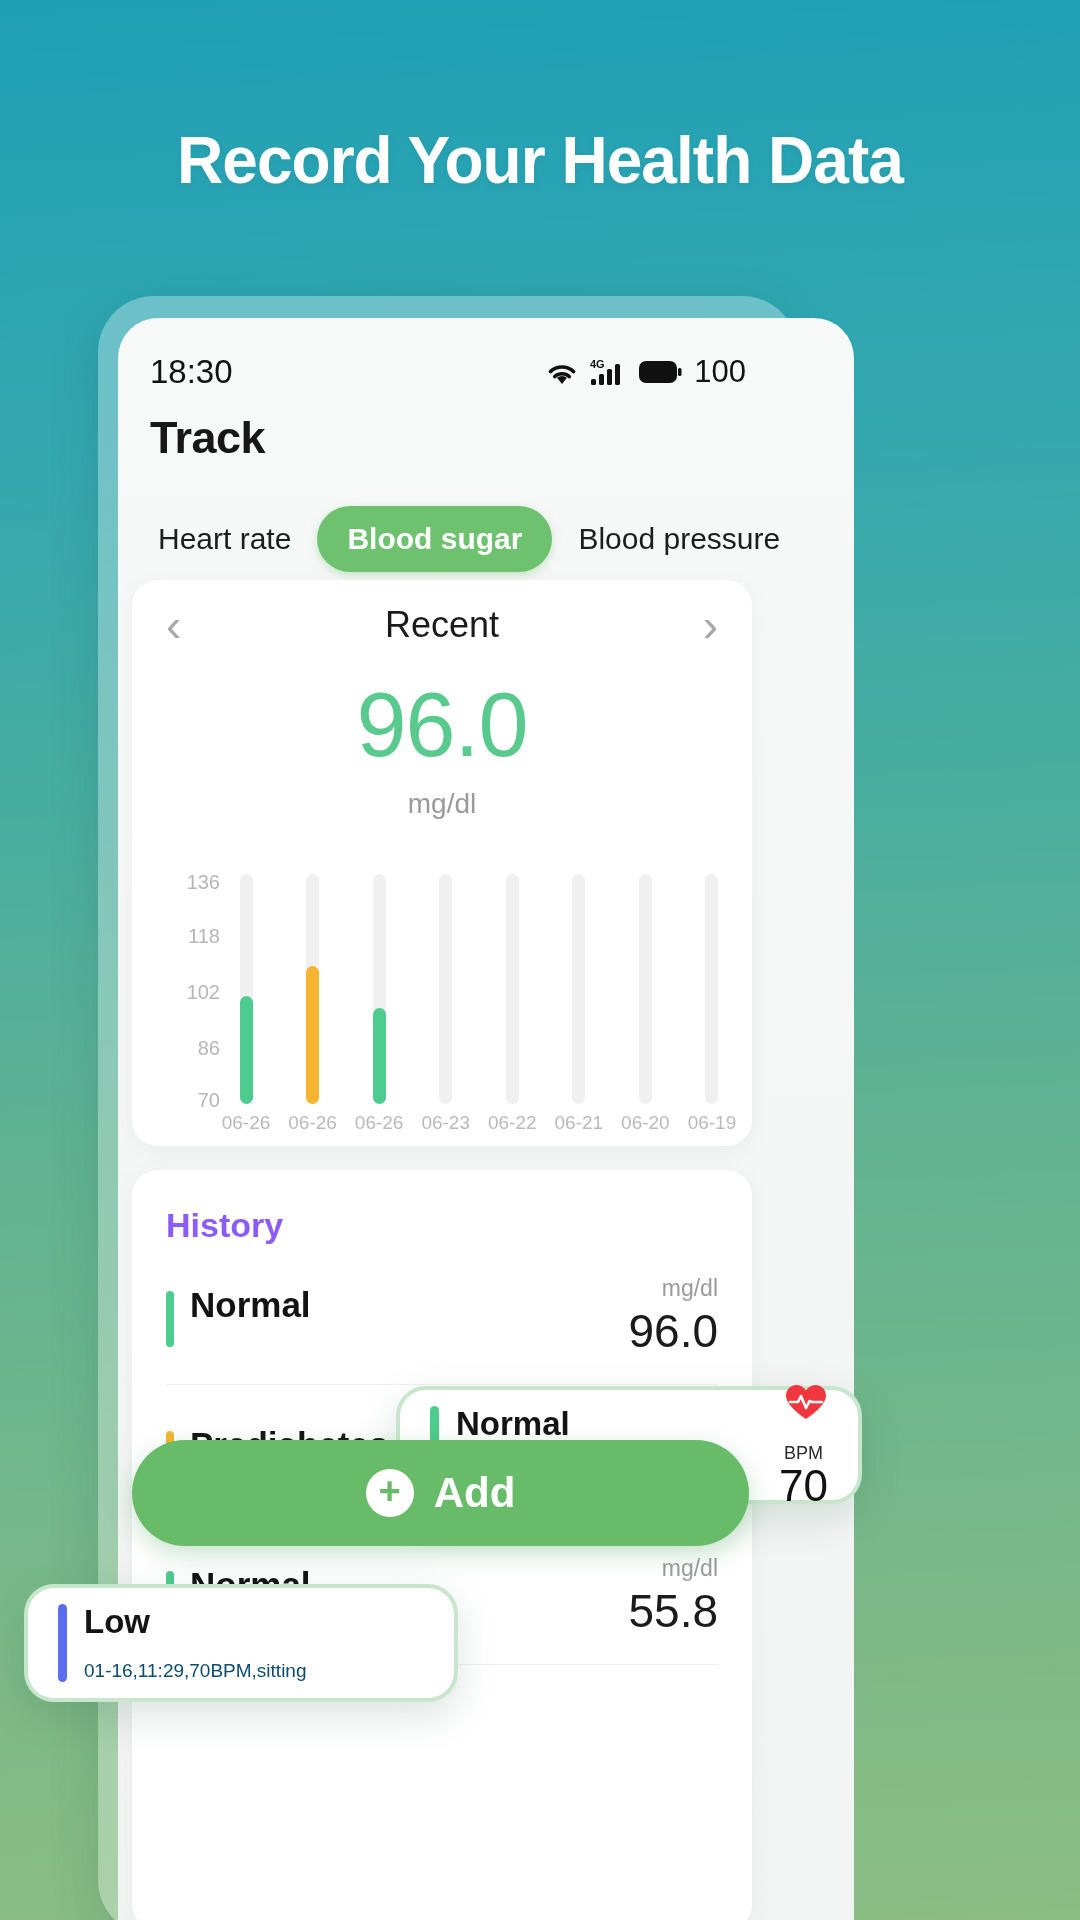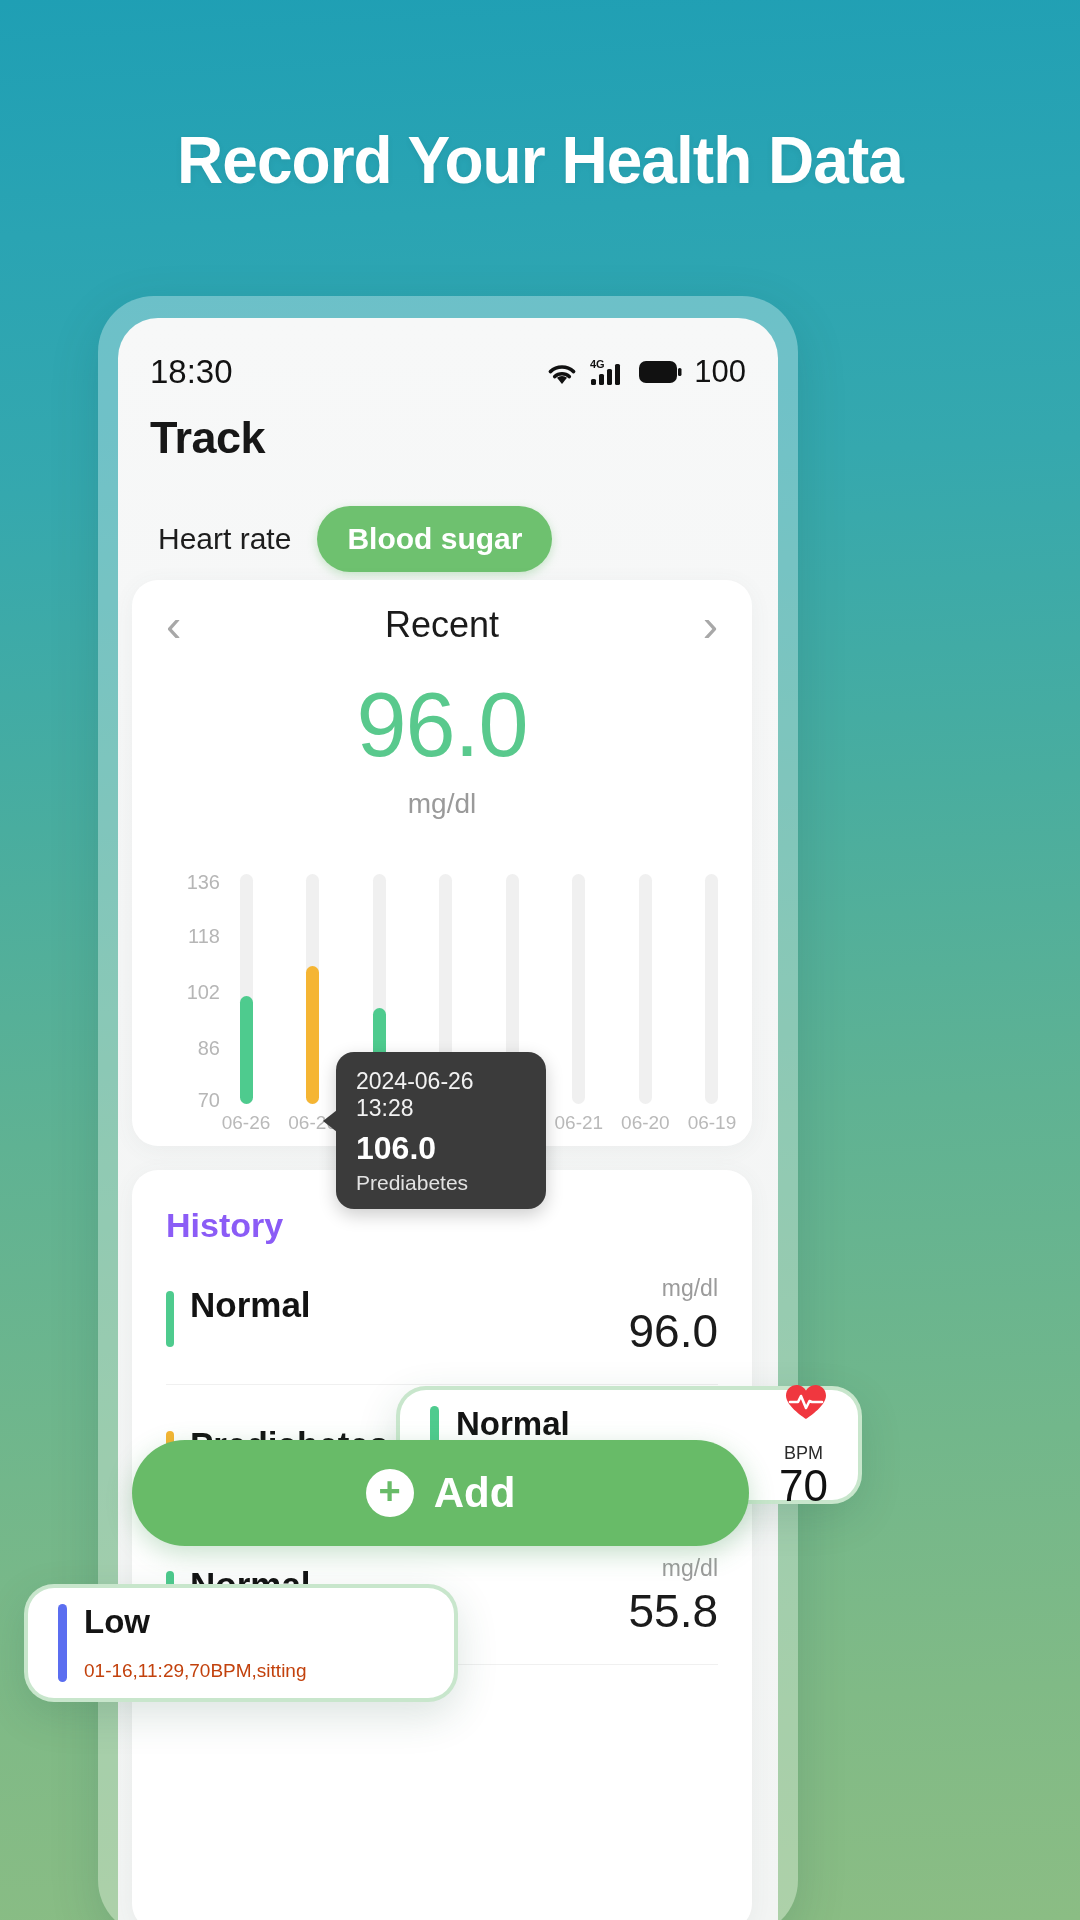--- a/index.html
+++ b/index.html
@@ -40,21 +40,21 @@
     position: absolute;
     left: 98px; top: 296px;
     width: 700px; height: 1640px;
     border-radius: 56px;
     background: rgba(255,255,255,0.30);
     box-shadow: 0 16px 50px rgba(20,70,70,0.16);
   }
   .phone-screen {
     position: absolute;
     left: 118px; top: 318px;
-    width: 660px; height: 1602px;
+    width: 736px; height: 1602px;
     border-radius: 40px 40px 0 0;
     background: linear-gradient(180deg,#f7f8f8 0%, #f5f6f6 40%, #f2f4f3 100%);
     overflow: hidden;
   }
 
   
   .statusbar {
     position: absolute; top: 24px; left: 0; width: 660px;
     height: 60px;
     display: flex; align-items: center;
@@ -236,21 +236,21 @@
     z-index: 20;
     display: flex; align-items: center;
     padding: 0 30px;
   }
   .fc-hr { left: 396px; top: 1386px; width: 466px; height: 118px; justify-content: space-between;}
   .fc-bp { left: 24px; top: 1584px; width: 434px; height: 118px; justify-content: space-between;}
   .fc-left { display: flex; align-items: stretch; }
   .fc-accent { width: 9px; border-radius: 5px; margin-right: 17px; }
   .fc-txt { display: flex; flex-direction: column; justify-content: center;}
   .fc-status { font-size: 33px; font-weight: 700; color: #141414; line-height: 1.1;}
-  .fc-sub { font-size: 19px; color: #c2410c; margin-top: 20px;}
+  .fc-sub { font-size: 19px; color: #0c4a6e; margin-top: 20px;}
   .fc-right { display: flex; align-items: flex-end; gap: 12px; flex-direction: column; }
   .fc-bpm-lbl { font-size: 18px; color: #2b2b2b; text-align:center; }
   .fc-bpm-val { font-size: 44px; color: #111111; line-height: 1;}
   .heart { color: #f0373f; font-size: 36px; line-height: 1; padding-bottom: 4px;}
   .bp-col { text-align: center; }
   .bp-lbl { font-size: 20px; color: #2b2b2b; }
   .bp-val { font-size: 44px; color: #111111; line-height: 1.1;}
 
   .icon svg { display: block; }
 </style>
@@ -290,20 +290,21 @@
       </span>
       <span class="sb-batt-num">100</span>
     </div>
   </div>
 
   <div class="page-title">Track</div>
 
   <div class="tabs">
     <div class="tab">Heart rate</div>
     <div class="tab active">Blood sugar</div>
+    <div class="tab">Blood pressure</div>
   </div>
 
   <div class="recent-card">
     <div class="recent-head">
       <div class="chev">‹</div>
       <div class="recent-label">Recent</div>
       <div class="chev">›</div>
     </div>
     <div class="big-value">96.0</div>
     <div class="big-unit">mg/dl</div>
@@ -351,25 +352,20 @@
         <div class="xlab">06-26</div>
         <div class="xlab">06-26</div>
         <div class="xlab">06-26</div>
         <div class="xlab">06-23</div>
         <div class="xlab">06-22</div>
         <div class="xlab">06-21</div>
         <div class="xlab">06-20</div>
         <div class="xlab">06-19</div>
       </div>
 
-      <div class="tooltip">
-        <div class="tt-date">2024-06-26 13:28</div>
-        <div class="tt-val">106.0</div>
-        <div class="tt-tag">Prediabetes</div>
-      </div>
     </div>
   </div>
 
   <div class="history-card">
     <div class="history-title">History</div>
 
     <div class="hrow">
       <div class="hleft">
         <div class="hbar" style="background:#4ecb8e"></div>
         <div class="fc-txt">

